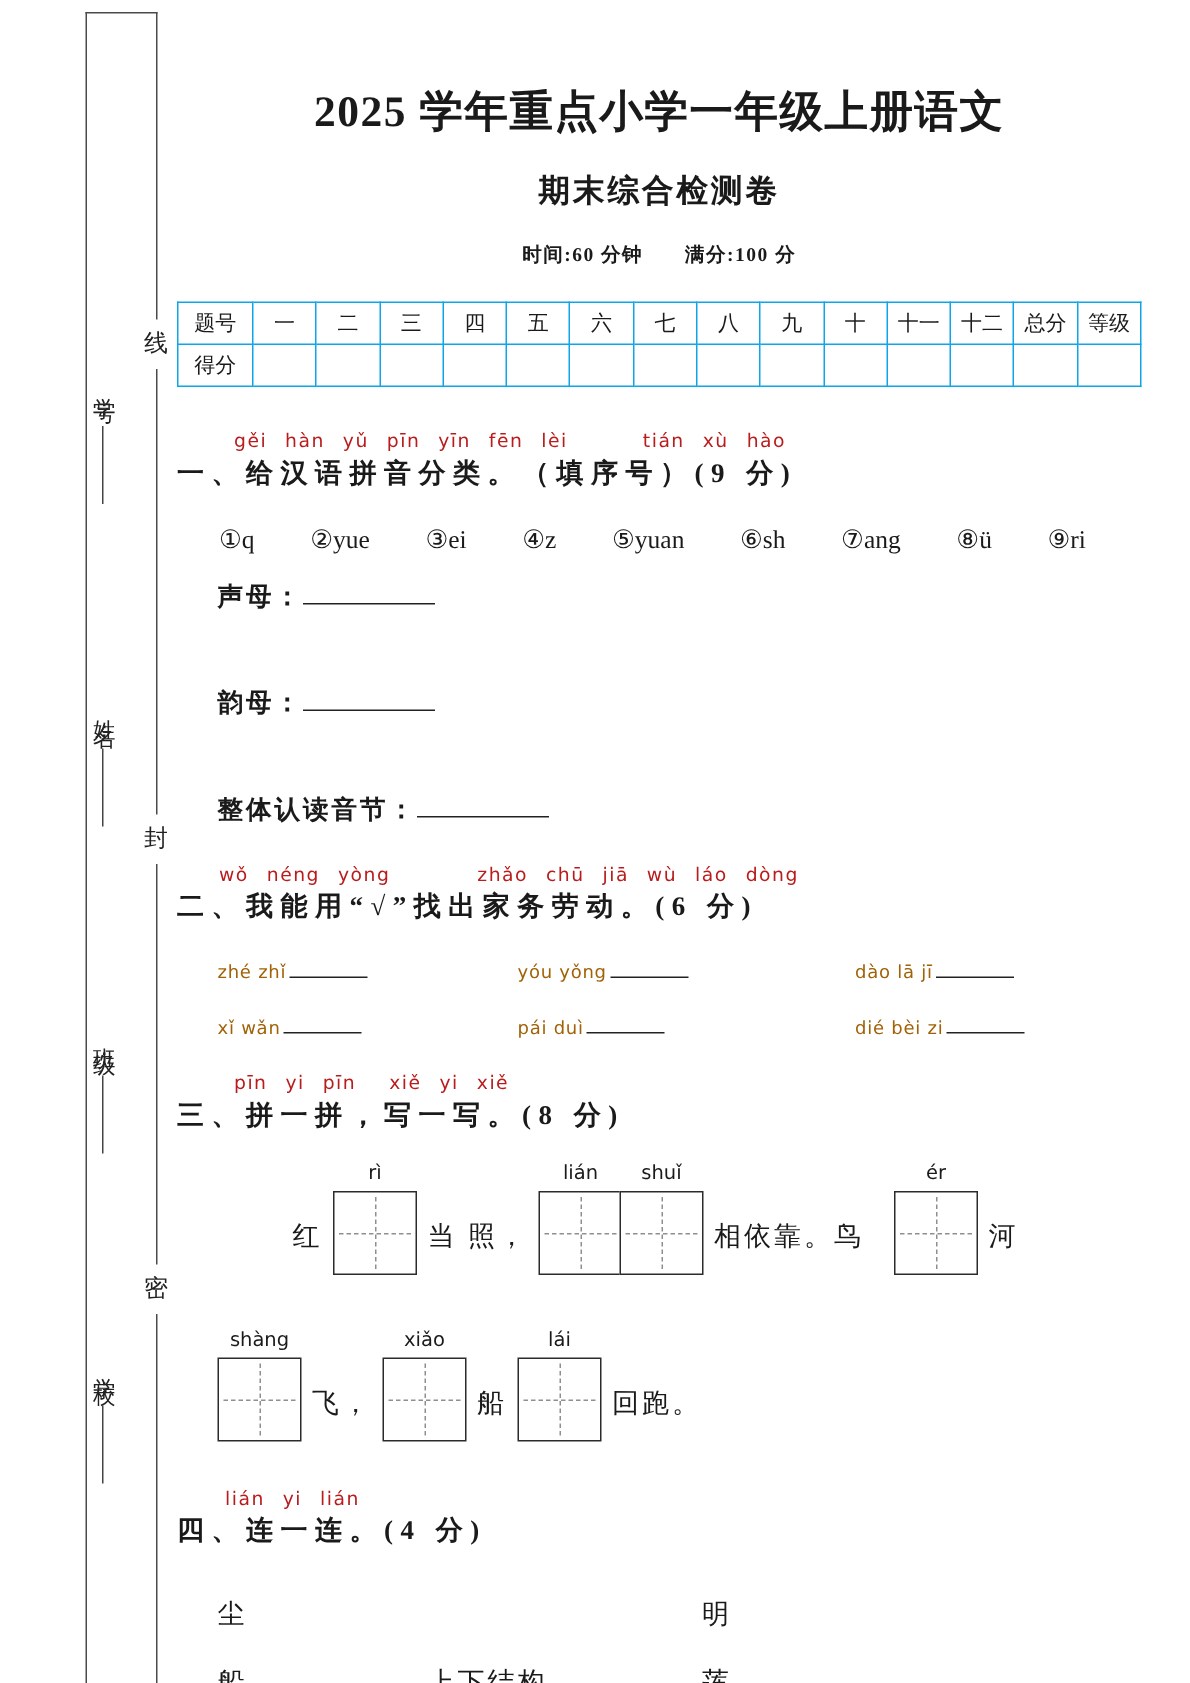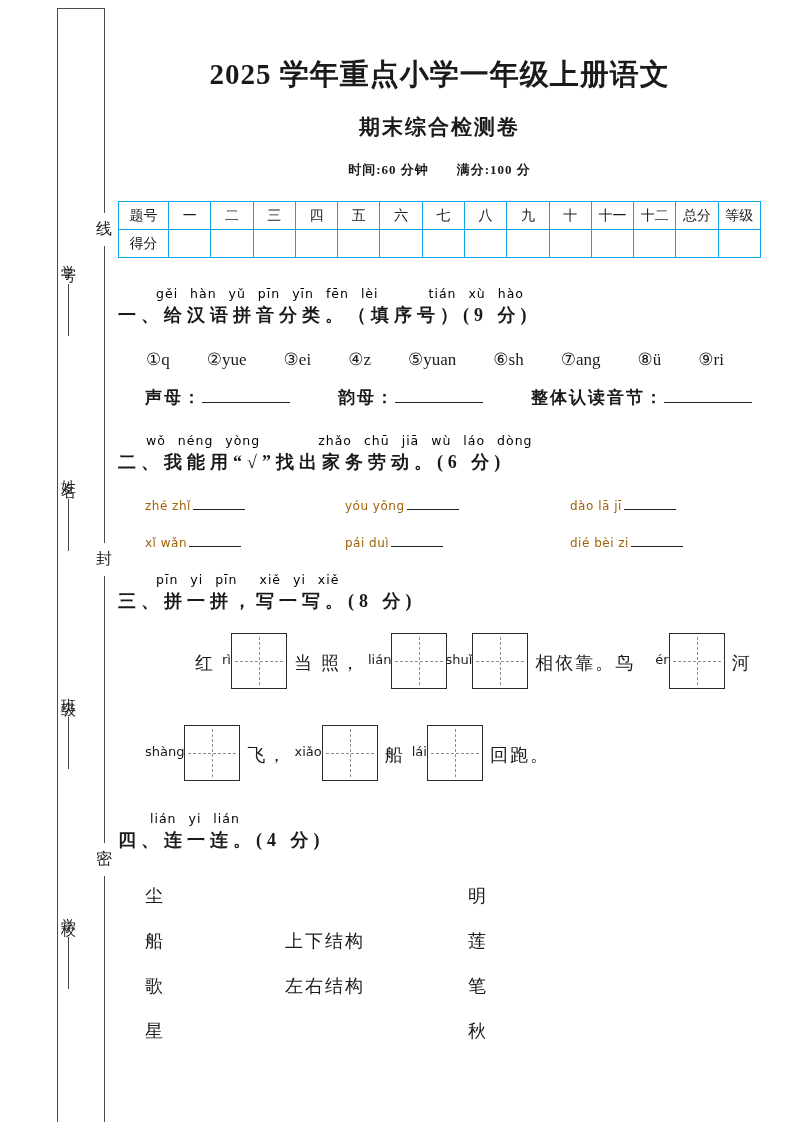--- a/index.html
+++ b/index.html
@@ -30,40 +30,40 @@
   .content { position: absolute; left: 118px; top: 55px; width: 643px; }
   .title { text-align: center; font-size: 29px; font-weight: 700; letter-spacing: 1px; }
   .subtitle { text-align: center; font-size: 21px; font-weight: 700; letter-spacing: 2px; margin-top: 18px; }
   .meta { text-align: center; font-size: 13px; font-weight: 700; letter-spacing: 1px; margin-top: 20px; white-space: pre; }
 
   table.score { width: 100%; border-collapse: collapse; table-layout: fixed; margin-top: 22px; }
   table.score td { border: 1px solid #0ea5e9; height: 28px; text-align: center; font-size: 14px; padding: 0; overflow: hidden; }
   table.score td.hdr { width: 50px; }
 
   .section { margin-top: 0; }
-  .sec-py { display: flex; font-family: "DejaVu Sans", sans-serif; font-size: 12.5px; color: #000000; letter-spacing: 1px; word-spacing: 7px; height: 16px; }
+  .sec-py { display: flex; font-family: "DejaVu Sans", sans-serif; font-size: 12.5px; color: #b91c1c; letter-spacing: 1px; word-spacing: 7px; height: 16px; }
   .sec-title { font-size: 18px; font-weight: 700; letter-spacing: 5px; margin-top: 1px; }
 
   .mt-s1 { margin-top: 28px; }
   .opts { display: flex; justify-content: space-between; width: 578px; margin: 22px 0 0 28px; font-size: 17px; }
-  .blanks { display: flex; gap: 48px; margin: 16px 0 0 27px; font-size: 17px; font-weight: 700; letter-spacing: 2px; }
+  .blanks { display: flex; gap: 48px; margin: 16px 0 0 27px; font-size: 17px; font-weight: 700; letter-spacing: 2px; flex-direction: column; }
   .ul-long { display: inline-block; width: 88px; border-bottom: 1.4px solid #222; height: 16px; }
   .ul-short { display: inline-block; width: 52px; border-bottom: 1.3px solid #222; height: 14px; margin-left: 2px; }
 
   .mt-s2 { margin-top: 24px; }
   .hw-grid { display: grid; grid-template-columns: 200px 225px 1fr; row-gap: 20px; margin: 22px 0 0 27px;
              font-family: "DejaVu Sans", sans-serif; font-size: 12px; letter-spacing: 0.5px; color: #a16207; }
 
   .mt-s3 { margin-top: 22px; }
   .write-line { display: flex; align-items: flex-end; font-size: 18px; letter-spacing: 2px; }
   .wl1 { margin-left: 77px; margin-top: 20px; }
   .wl2 { margin-left: 27px; margin-top: 36px; }
   .write-line > * + * { margin-left: 7px; }
   .wl-text { padding-bottom: 14px; white-space: nowrap; }
-  .gwrap { display: flex; flex-direction: row; align-items: center; }
+  .gwrap { display: flex; flex-direction: column; align-items: center; }
   .gwrap .py { font-family: "DejaVu Sans", sans-serif; font-size: 13px; letter-spacing: 0; margin-bottom: 3px; height: 16px; }
   .tzg { width: 56px; height: 56px; border: 1.8px solid #2b2b2b; position: relative; background: #fff; }
   .tzg::before { content: ""; position: absolute; left: 3px; right: 3px; top: 50%; border-top: 1.2px dashed #8f8f8f; }
   .tzg::after { content: ""; position: absolute; top: 3px; bottom: 3px; left: 50%; border-left: 1.2px dashed #8f8f8f; }
 
   .mt-s4 { margin-top: 30px; }
   .match { display: flex; margin: 22px 0 0 27px; font-size: 18px; }
   .mcol { display: flex; flex-direction: column; }
   .mcol span { height: 45px; line-height: 45px; display: block; }
   .mcol.left  { width: 140px; }

